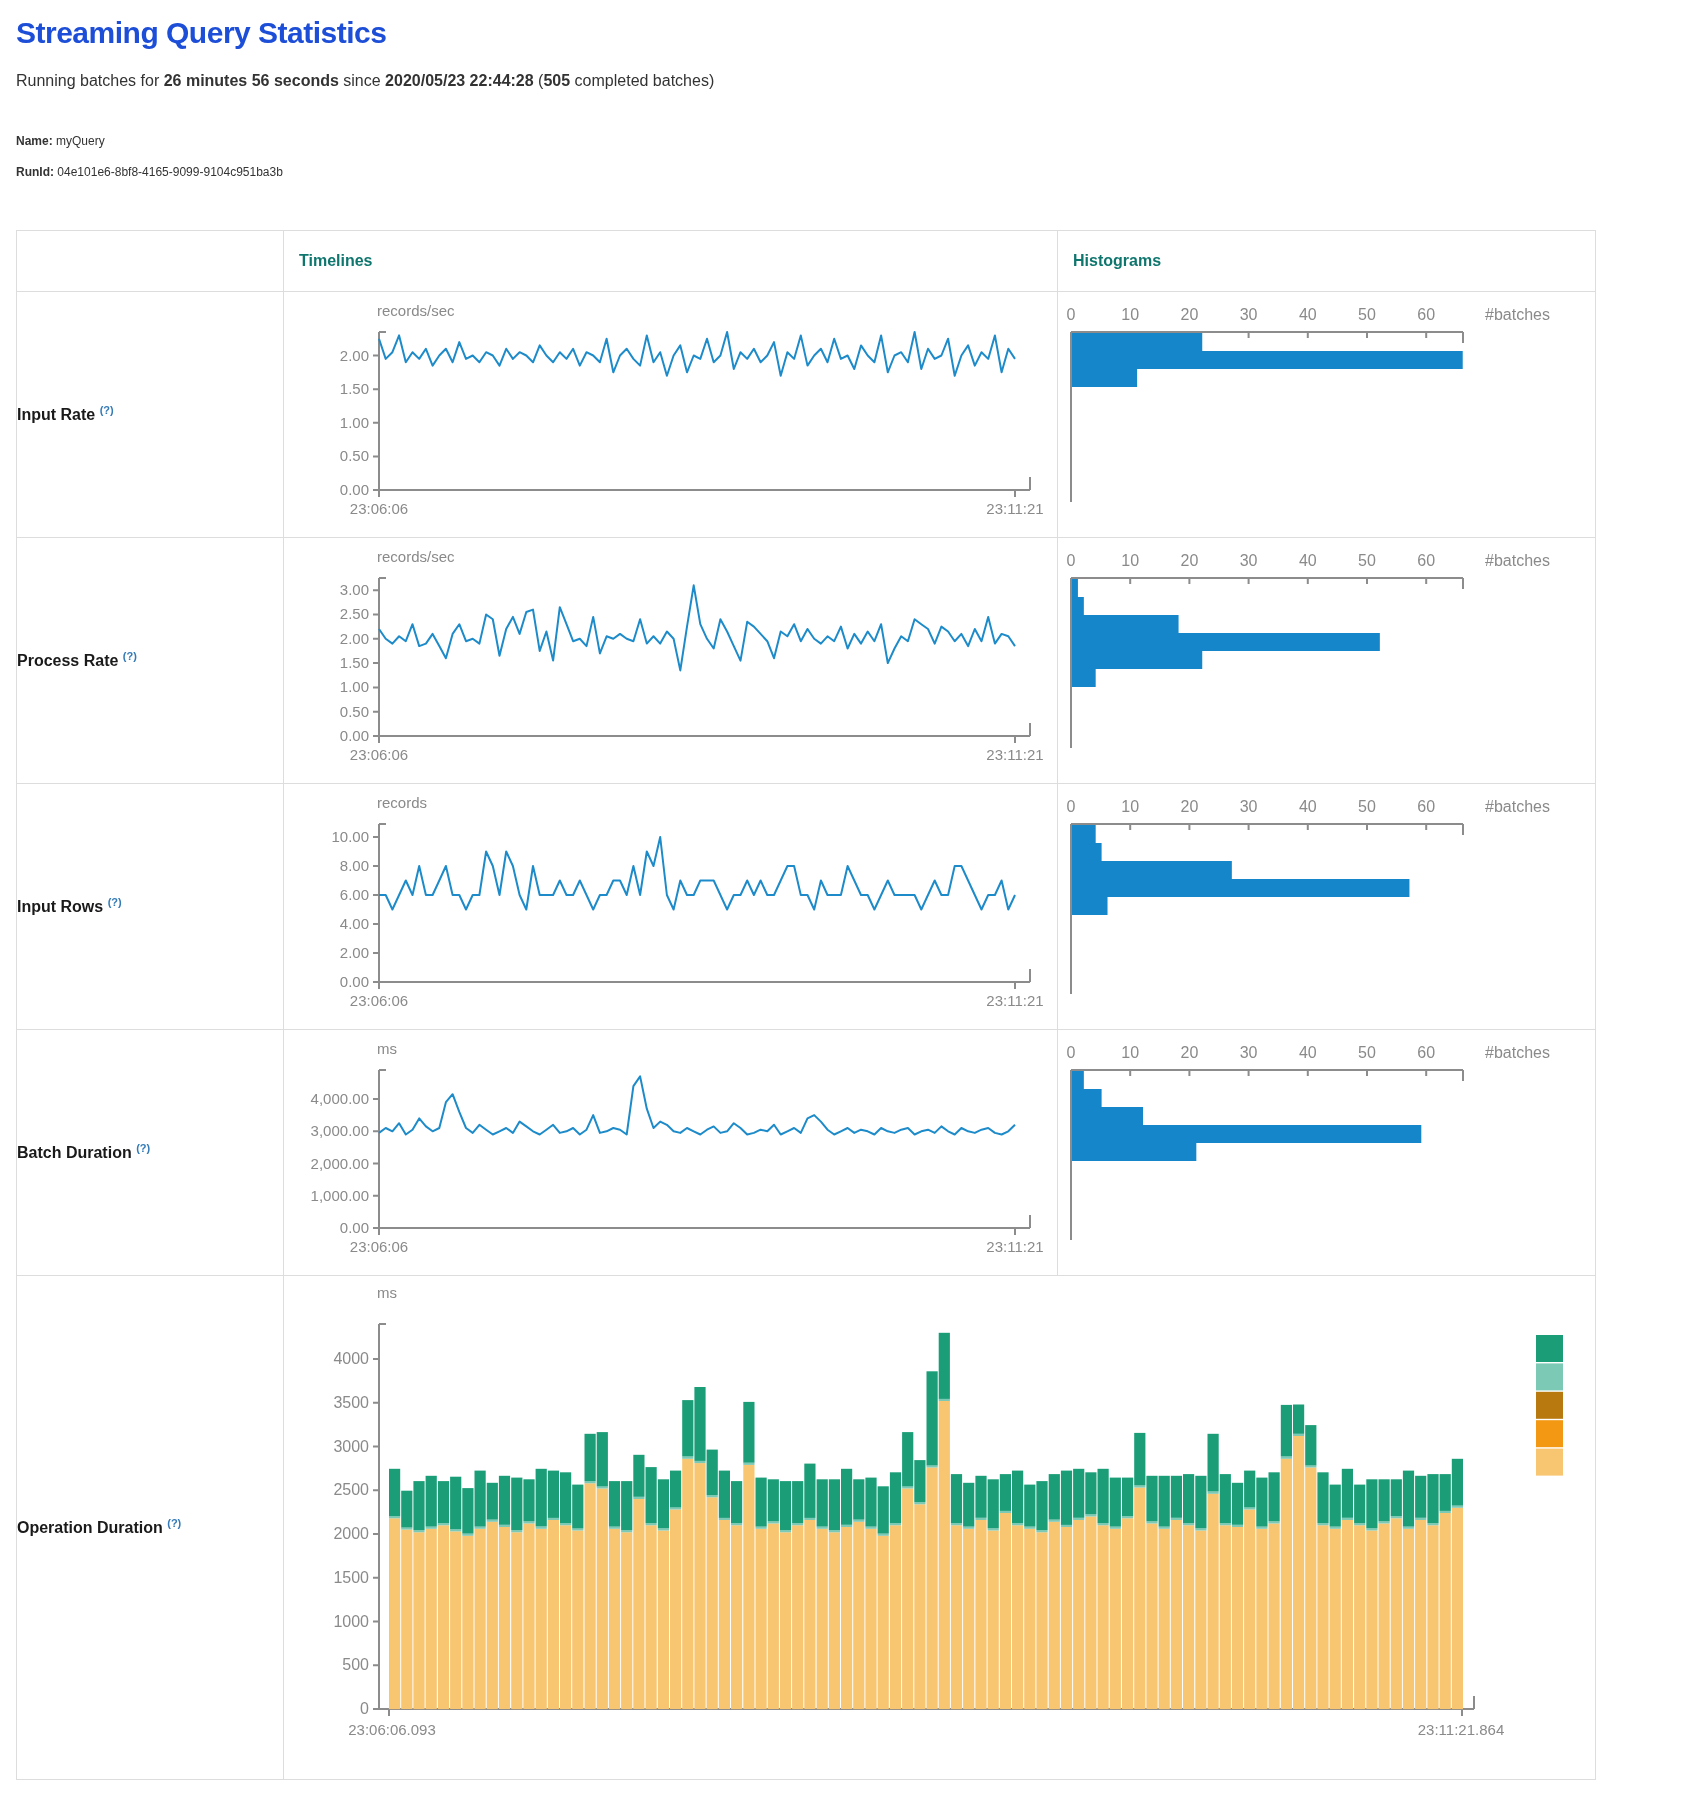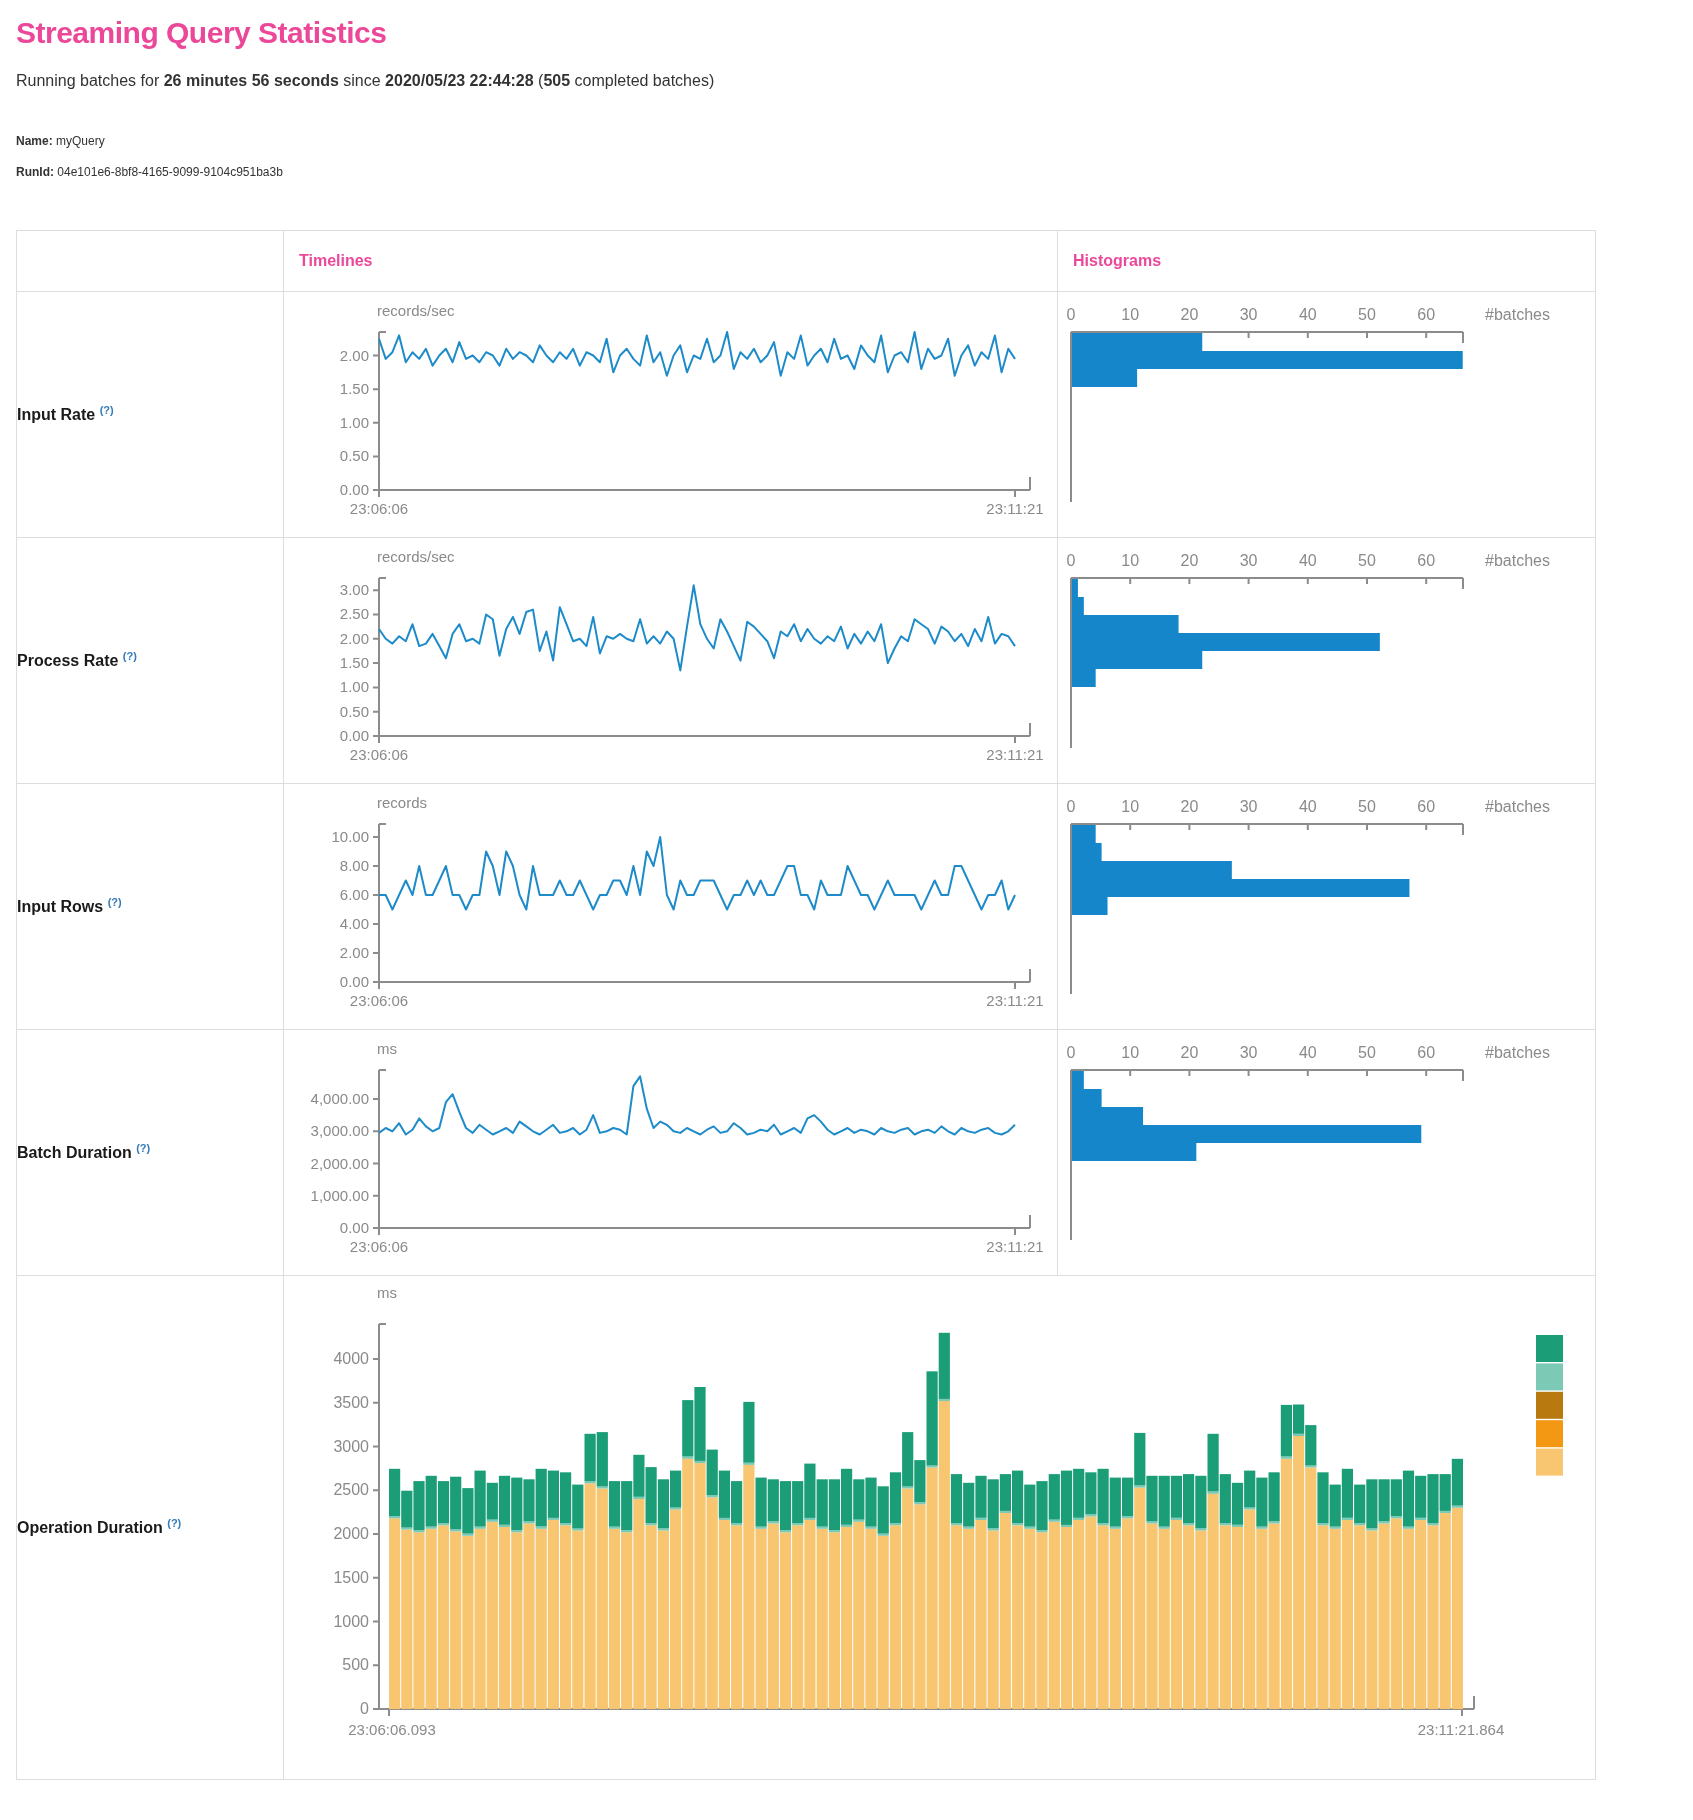--- a/index.html
+++ b/index.html
@@ -2,36 +2,36 @@
 <html><head>
 <meta charset="utf-8">
 <style>
   html,body{margin:0;padding:0;background:#fff;}
   body{
     width:1693px;height:1820px;position:relative;overflow:hidden;
     font-family:"Liberation Sans","DejaVu Sans",sans-serif;color:#333;
   }
   .wrap{position:absolute;left:16px;top:0;width:1660px;}
   h1.page-title{
-    margin:16px 0 0 0;font-size:30px;font-weight:bold;color:#ec4899;letter-spacing:-0.5px;
+    margin:16px 0 0 0;font-size:30px;font-weight:bold;color:#1d4ed8;letter-spacing:-0.5px;
   }
   .subtitle{margin-top:22px;font-size:16px;color:#333;}
   .subtitle b{font-weight:bold;}
   .query-info{margin-top:36px;font-size:12px;line-height:31px;color:#333;}
   .query-info b{font-weight:bold;}
   table.stats{
     border-collapse:collapse;margin-top:42px;table-layout:fixed;width:1576px;
   }
   table.stats td,table.stats th{
     border:1px solid #dddddd;padding:0;vertical-align:middle;
   }
   th.col-label{width:266px;}
   th.col-timelines{width:773px;}
   th.col-histograms{width:537px;}
-  tr.hdr th{height:60px;text-align:left;font-size:16px;font-weight:bold;color:#ec4899;}
+  tr.hdr th{height:60px;text-align:left;font-size:16px;font-weight:bold;color:#0f766e;}
   tr.hdr th .hpad{padding-left:15px;}
   td.rowlabel{
     font-size:16px;font-weight:bold;color:#1a1a1a;padding-left:15px;margin-left:12px;
   }
   td.rowlabel sup{color:#337ab7;font-size:11px;font-weight:bold;cursor:pointer;}
   td.chartcell{vertical-align:top;}
   svg{display:block;}
   svg text{font-family:"Liberation Sans","DejaVu Sans",sans-serif;}
 </style>
 </head>

